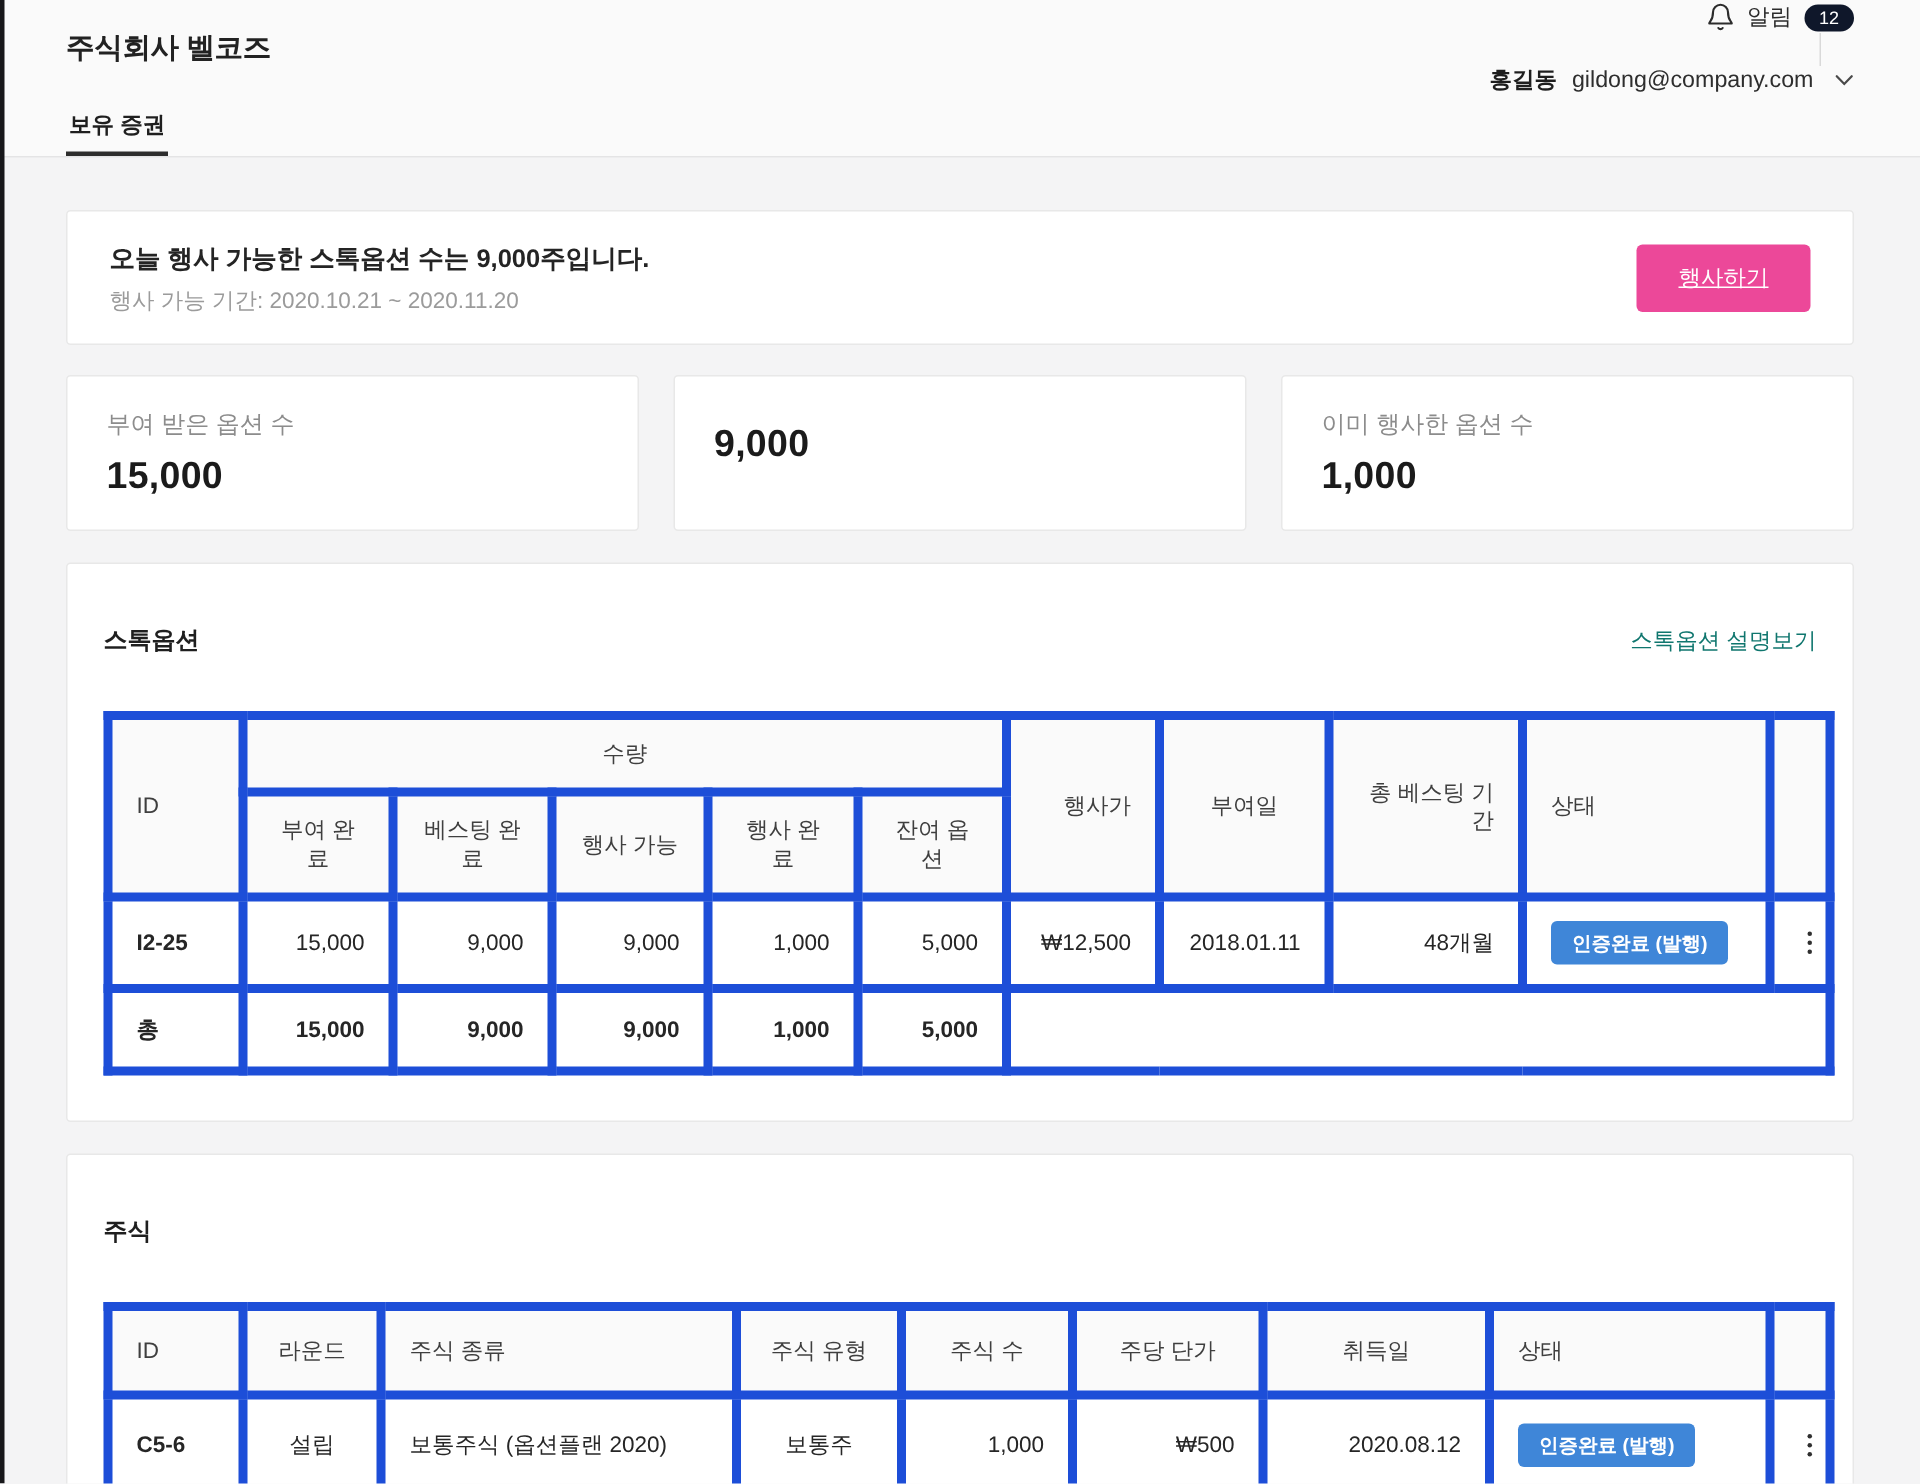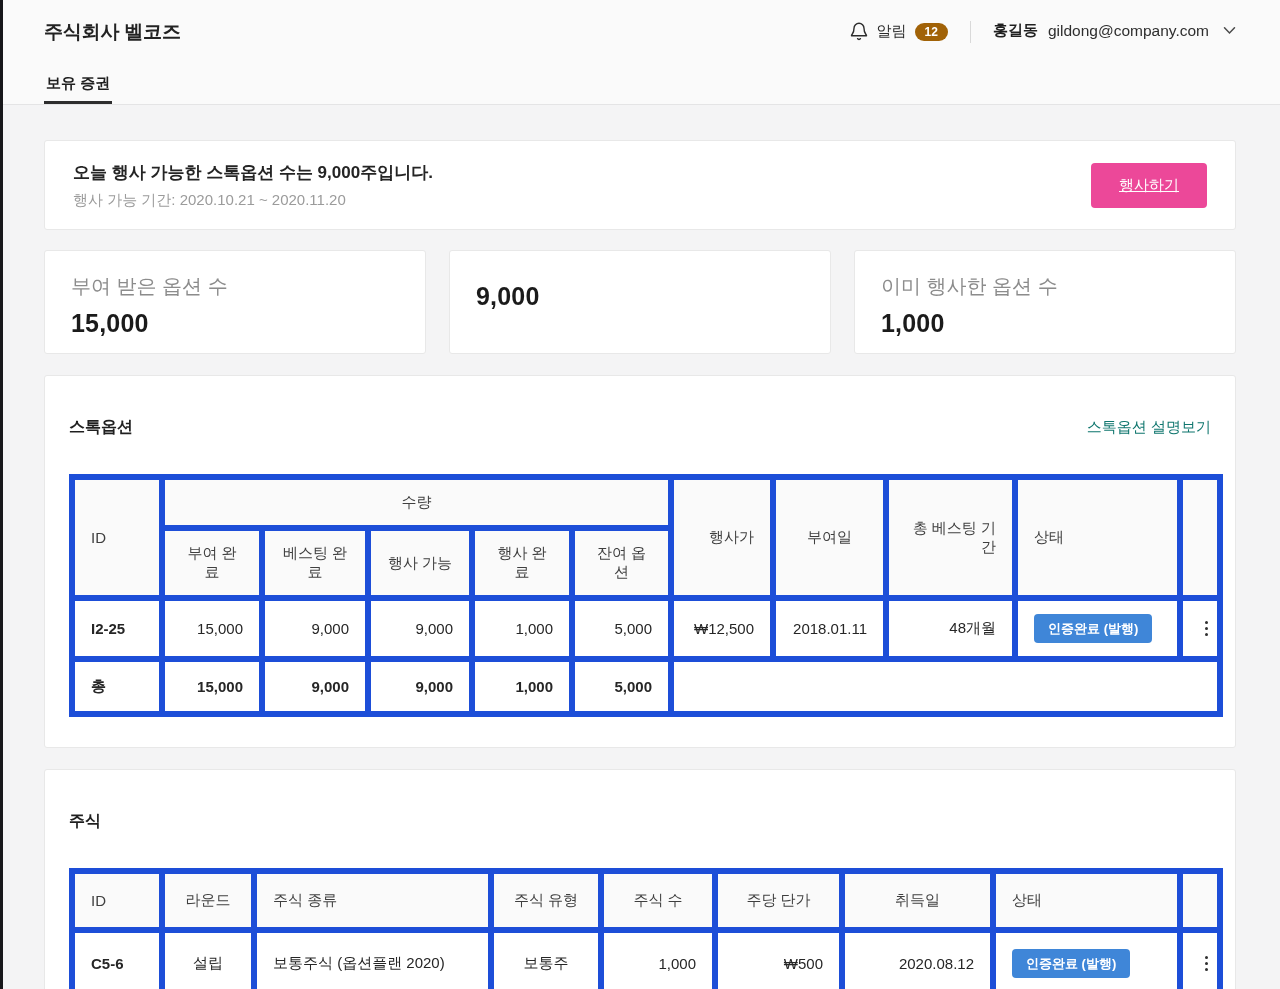--- a/index.html
+++ b/index.html
@@ -10,24 +10,24 @@
     color:#1f1f1f;
     position:relative;
     overflow:hidden;
   }
   .left-strip { position:absolute; left:0; top:0; width:3px; height:100%; background:#17171a; z-index:50; }
 
   
   .app-header { background:#fafafa; padding:0 44px; border-bottom:1px solid #e4e4e5; }
   .header-top { height:64px; display:flex; align-items:center; justify-content:space-between; }
   .company-title { font-size:19px; font-weight:700; color:#222; letter-spacing:-0.2px; }
-  .header-right { display:flex; align-items:flex-start; }
+  .header-right { display:flex; align-items:flex-end;flex-direction:column; }
   .notif { display:flex; align-items:center; gap:8px; cursor:pointer; }
   .notif-label { font-size:15px; color:#2c2c2c; }
-  .notif-badge { background:#a16207; color:#fff; font-size:12px; font-weight:700;
+  .notif-badge { background:#0f172a; color:#fff; font-size:12px; font-weight:400;
                  border-radius:11px; padding:3px 10px; line-height:1; }
   .v-divider { width:1px; height:22px; background:#d9d9d9; margin:0 22px; }
   .user-menu { display:flex; align-items:center; gap:10px; cursor:pointer; }
   .user-name { font-size:15px; font-weight:700; color:#1f1f1f; }
   .user-email { font-size:15.5px; color:#2e2e2e; }
   .chevron { margin-left:4px; display:flex; align-items:center; }
 
   .tab-bar { height:40px; display:flex; }
   .tab { font-size:15px; font-weight:700; color:#1f1f1f; padding:2px 2px 0 2px;
          border-bottom:3px solid #2d2d2d; display:flex; align-items:center; cursor:pointer; }
@@ -38,21 +38,21 @@
   .banner { margin-top:35px; background:#fff; border:1px solid #e8e8e8; border-radius:3px;
             height:90px; display:flex; align-items:center; justify-content:space-between; padding:0 28px; }
   .banner-title { font-size:17px; font-weight:700; color:#242424; }
   .banner-period { font-size:15px; color:#9b9b9b; margin-top:7px; }
   .exercise-btn { background:#ec4899; color:#fff; border:none; border-radius:4px;
                   font-size:15px; font-weight:400; padding:13px 28px; cursor:pointer;
                   font-family:"Liberation Sans", sans-serif;text-decoration:underline; }
 
   .cards-row { display:flex; gap:23px; margin-top:20px; }
   .stat-card { flex:1; background:#fff; border:1px solid #e8e8e8; border-radius:3px; padding:22px 26px; height:104px; }
-  .stat-label { font-size:20px; color:#8c8c8c; }
+  .stat-label { font-size:16px; color:#8c8c8c; }
   .stat-value { font-size:25px; font-weight:700; color:#1b1b1b; margin-top:9px; letter-spacing:0.2px; }
 
   .section-card { background:#fff; border:1px solid #e8e8e8; border-radius:3px; margin-top:21px; padding:0 24px 30px 24px; }
   .section-head { display:flex; align-items:center; justify-content:space-between; padding:31px 0 0 0; height:72px;gap:29px; }
   .section-title { font-size:16px; font-weight:700; color:#1f1f1f; }
   .section-link { font-size:15px; color:#0f766e; cursor:pointer; text-decoration:none; }
 
   table { width:100%; border-collapse:collapse; table-layout:fixed; margin-top:26px; }
   th, td { border:6px solid #1d4ed8; font-size:15px; }
   th { background:#fafafa; font-weight:400; color:#3f3f3f; padding:13px 16px; }

